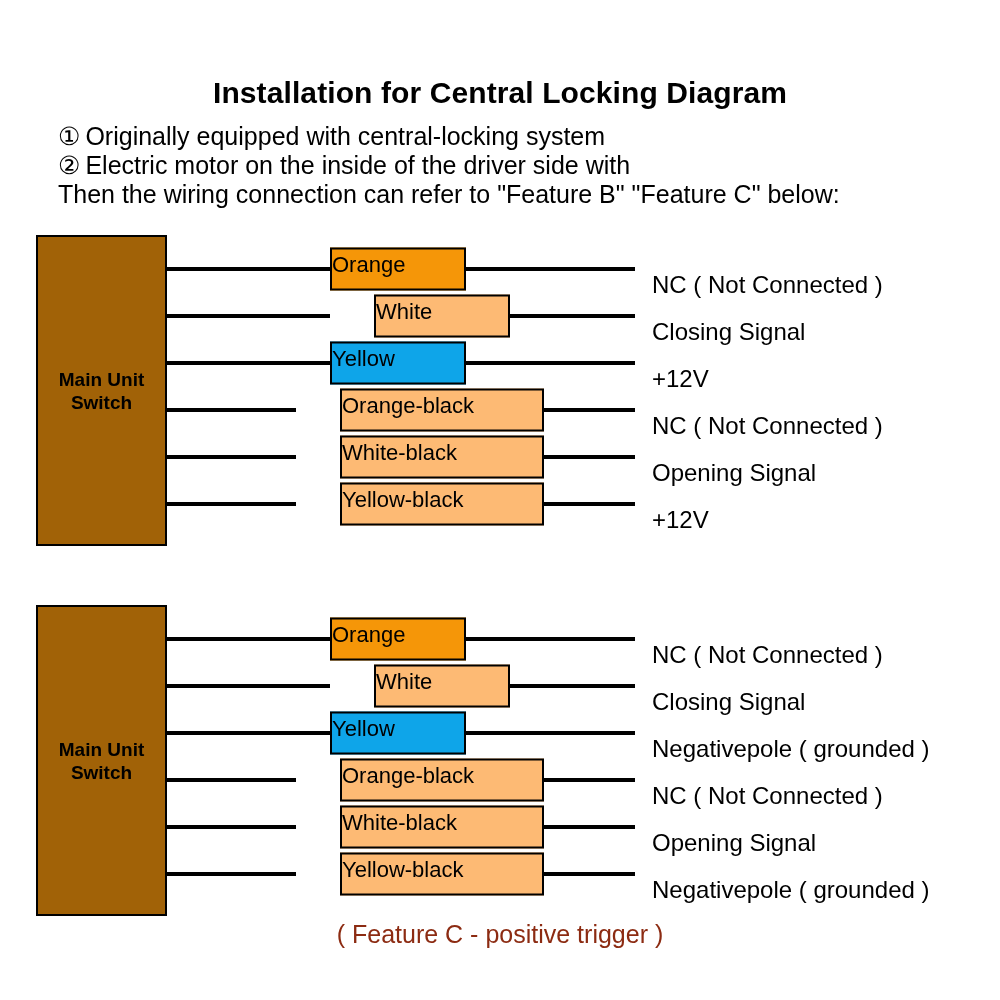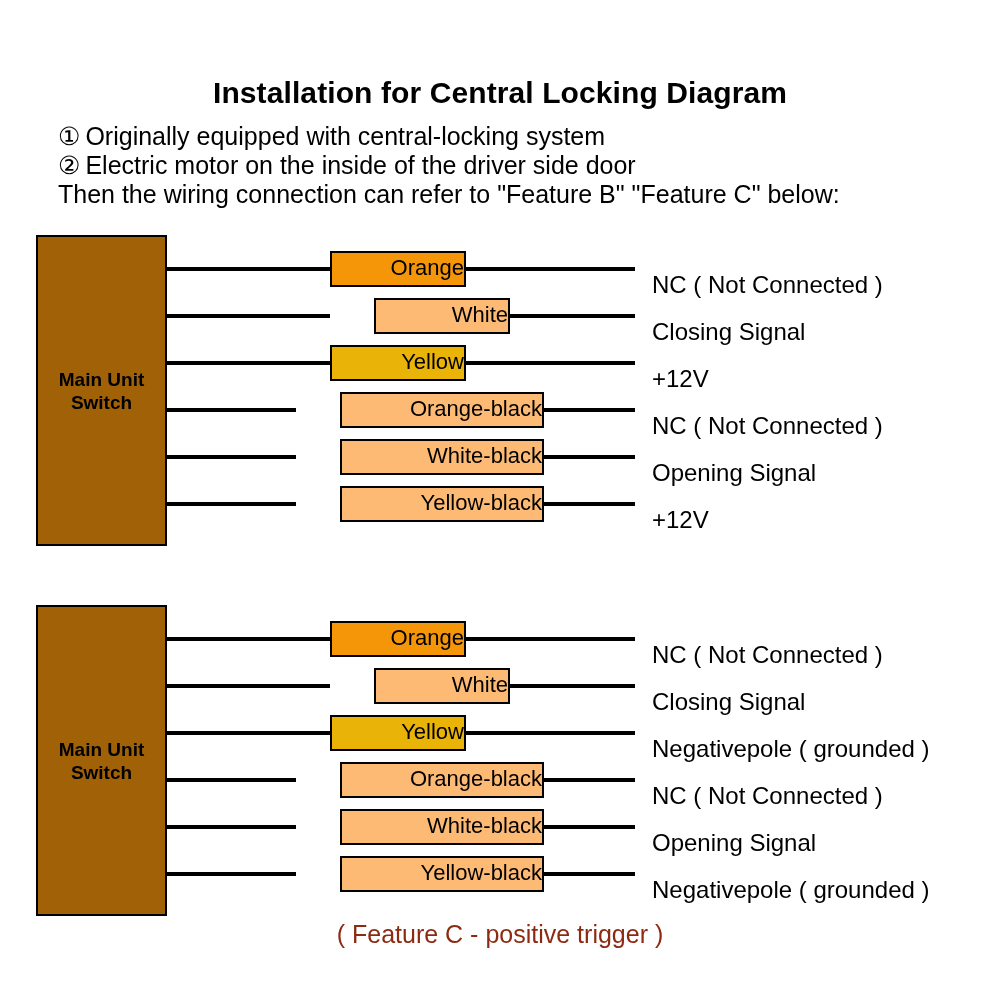--- a/index.html
+++ b/index.html
@@ -94,34 +94,34 @@
     margin-top: -2px;
     background: #000000;
   }
   .wire-left  { left: 165px; }
   .wire-right { }
 
   .color-box {
     position: absolute;
     top: 50%;
     transform: translateY(-50%);
-    height: 36px;
+    height: 43px;
     border: 2px solid #000000;
     background: #ffffff;
     box-sizing: border-box;
-    text-align: right;
+    text-align: left;
     font-size: 22px;
     line-height: 30px;
     white-space: nowrap;
     z-index: 2;
   }
   .color-box.narrow { left: 330px; width: 136px; }
   .color-box.wide   { left: 296px; width: 204px; }
   .color-box.fill-orange { background: #F59608; }
-  .color-box.fill-yellow { background: #eab308; }
+  .color-box.fill-yellow { background: #0ea5e9; }
   .color-box.fill-white  { background: #fdba74; margin-left: 44px; }
 
   .signal-label {
     position: absolute;
     top: 50%;
     transform: translateY(-50%);
     left: 652px;
     font-size: 24px;
     white-space: nowrap;
     line-height: 1;
@@ -144,21 +144,21 @@
 <body>
 
 <div id="page">
 
   <div id="doc-title">Installation for Central Locking Diagram</div>
 
   <div class="note-line" id="note-1">
     <span class="circled">①</span><span>Originally equipped with central-locking system</span>
   </div>
   <div class="note-line" id="note-2">
-    <span class="circled">②</span><span>Electric motor on the inside of the driver side door</span>
+    <span class="circled">②</span><span>Electric motor on the inside of the driver side with</span>
   </div>
   <div class="note-line" id="note-3">Then the wiring connection can refer to "Feature B" "Feature C" below:</div>
 
   <div class="diagram" id="diagram-b">
     <div class="main-unit">
       <div class="main-unit-label">Main Unit
 Switch</div>
     </div>
     <div class="rows-host">
         <div class="wire-row" style="top: 22px;">

